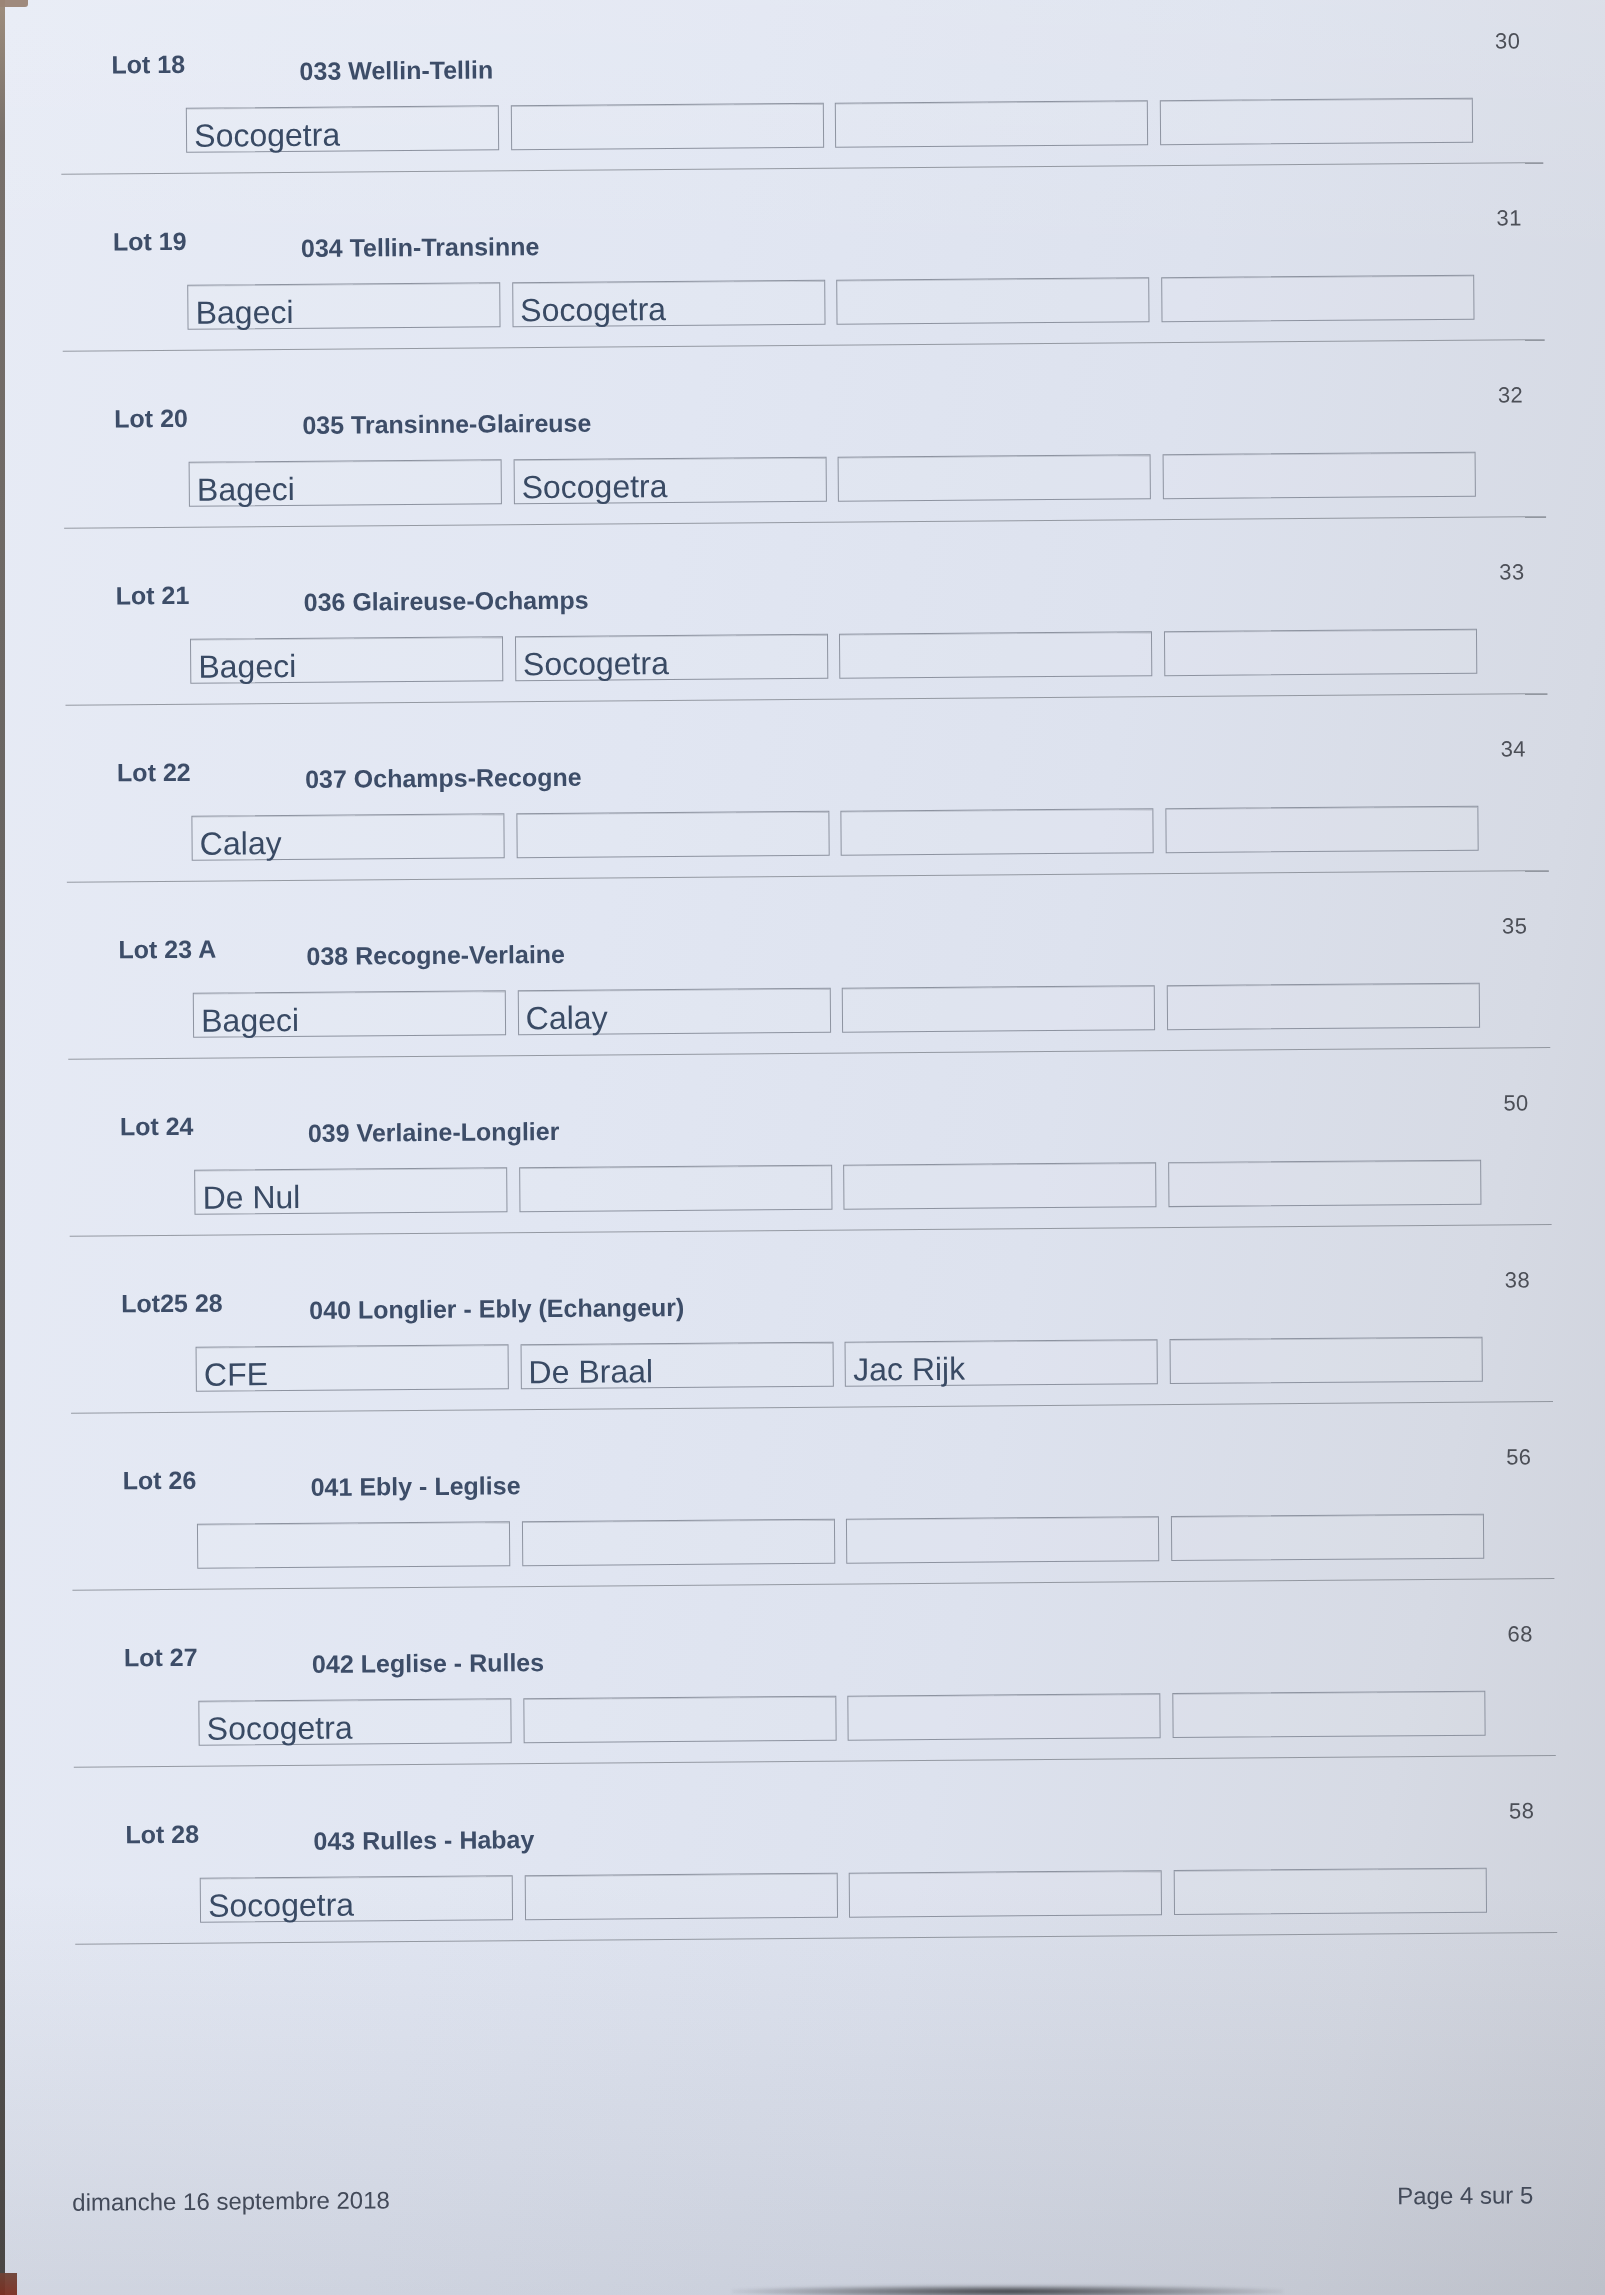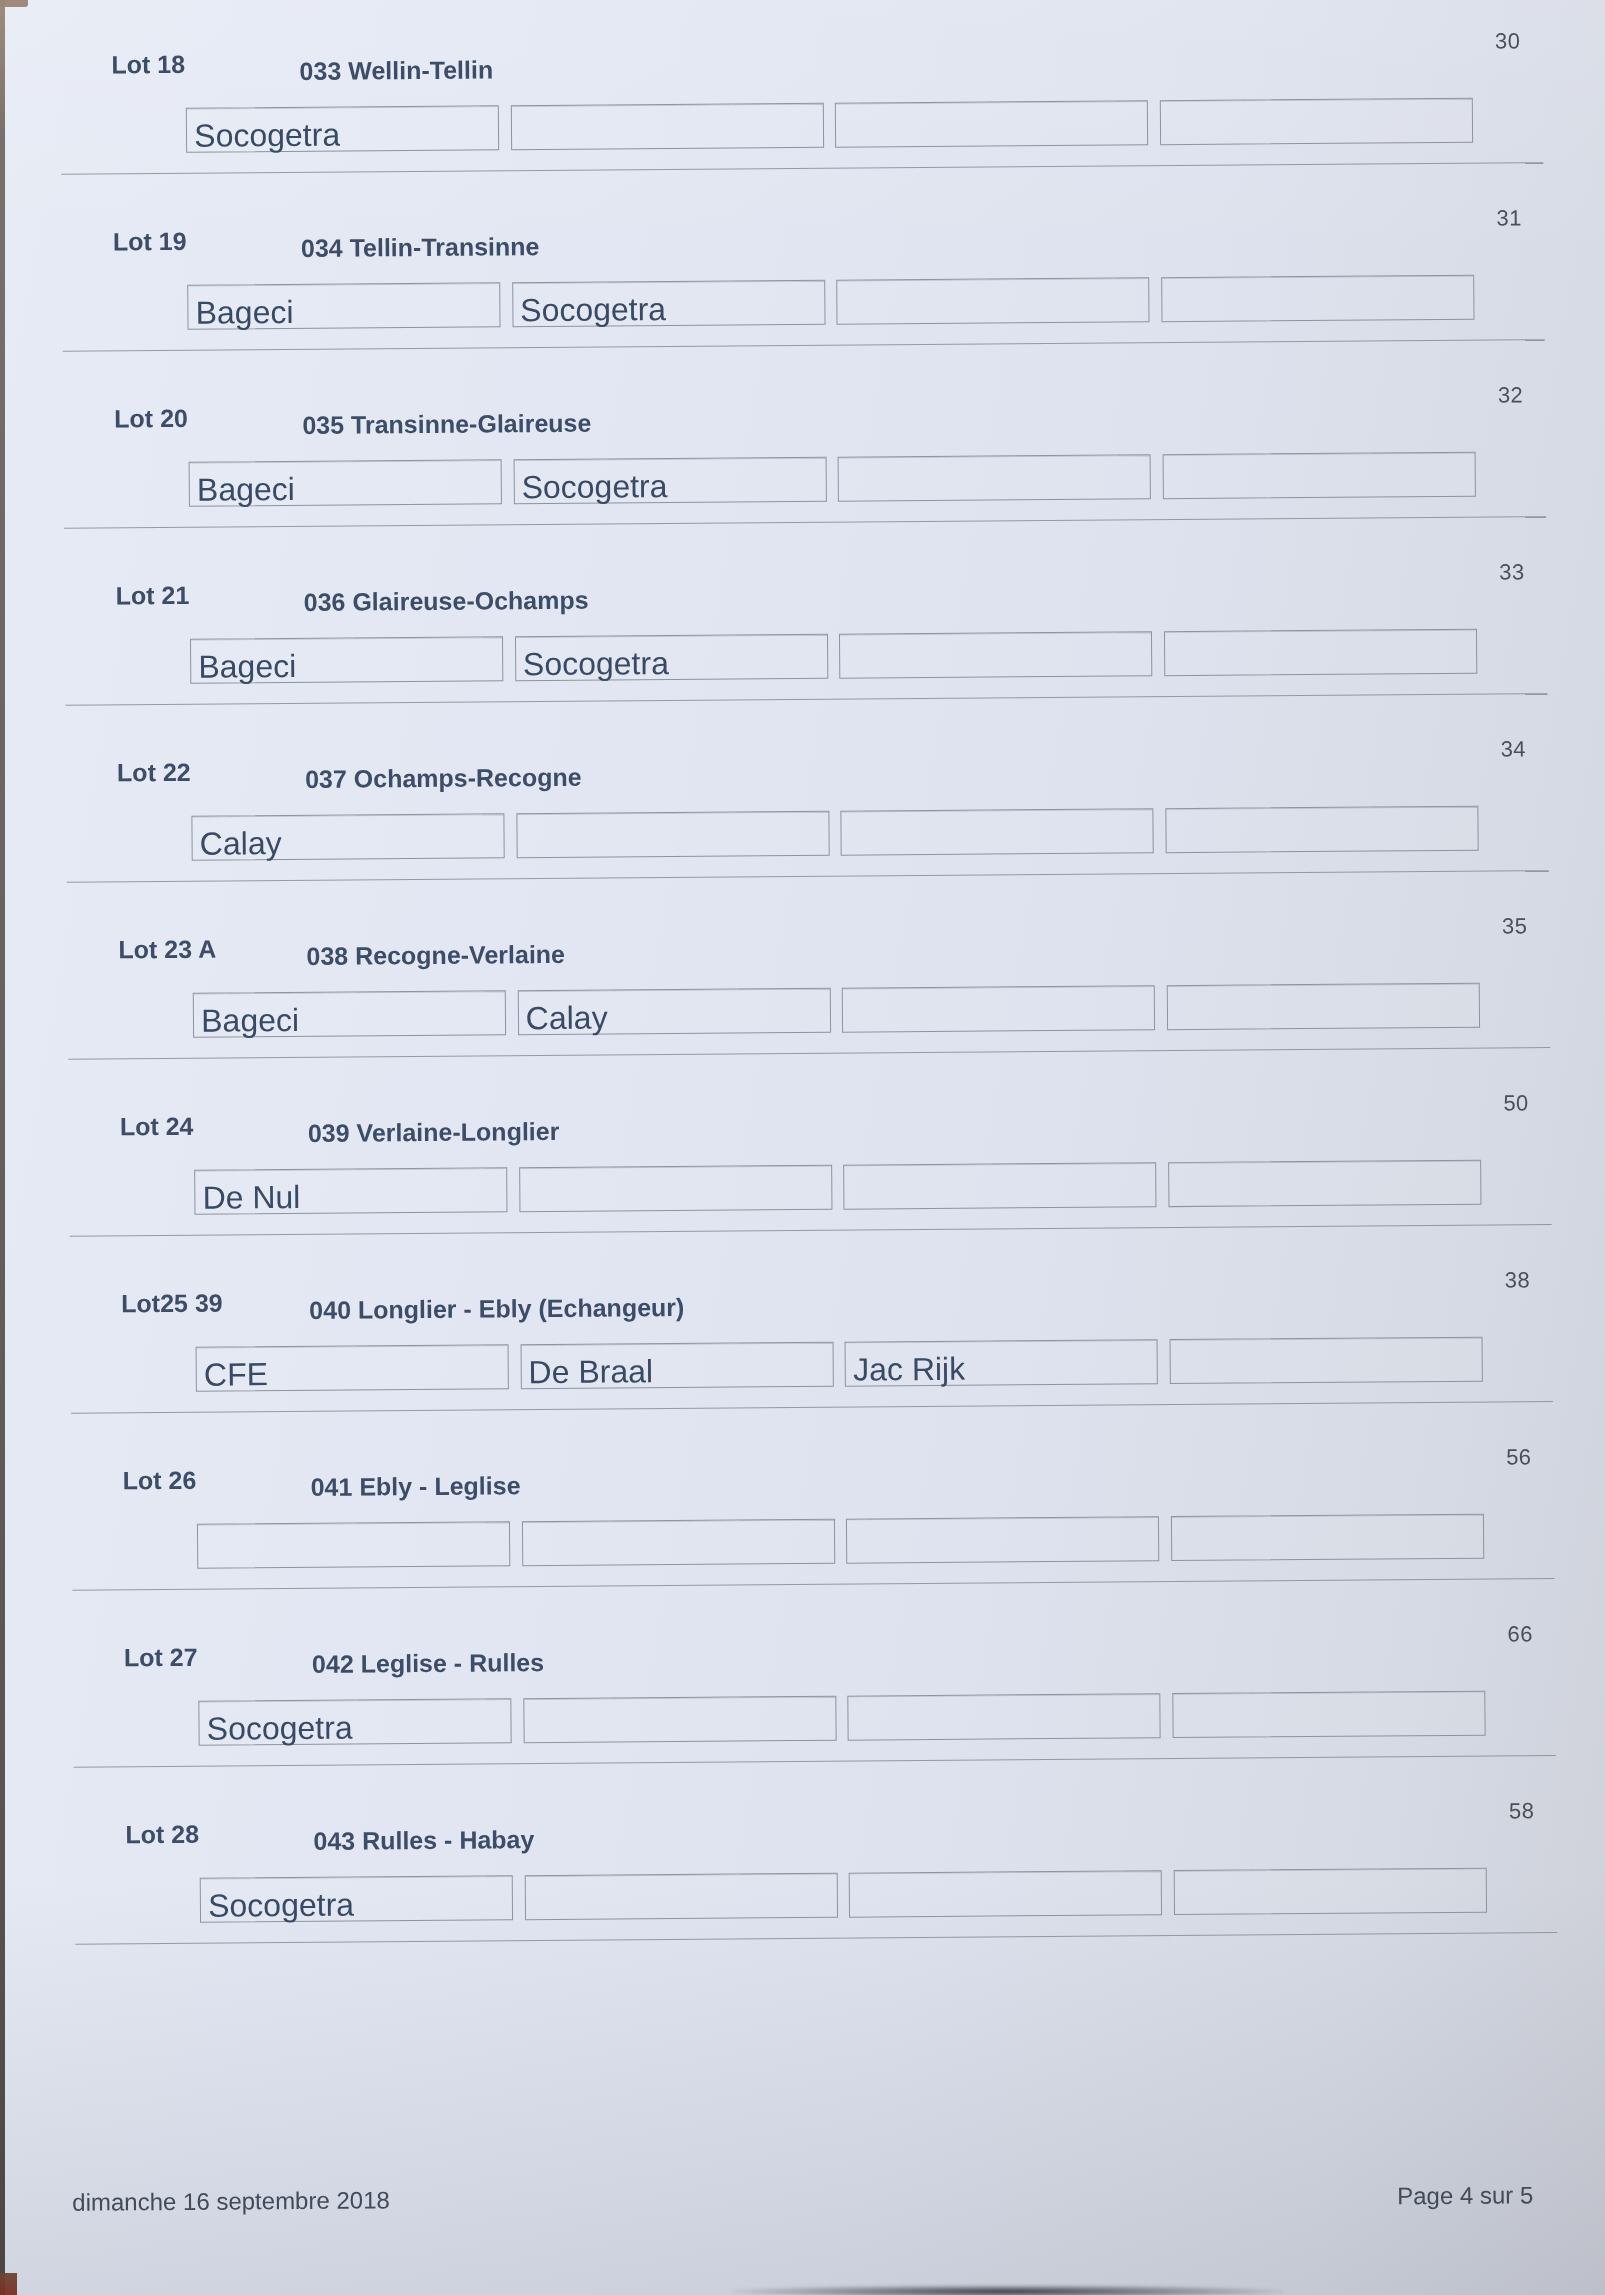--- a/index.html
+++ b/index.html
@@ -243,21 +243,21 @@
             </div>
       <div class="entry-box">
               <span class="entry-value"></span>
             </div>
     </div>
     <div class="divider"></div>
   </section>
 
   <section class="lot-section">
     <span class="lot-ref">38</span>
-    <span class="lot-label">Lot25 39</span>
+    <span class="lot-label">Lot25 28</span>
     <span class="lot-title">040 Longlier - Ebly (Echangeur)</span>
     <div class="boxes">
       <div class="entry-box">
               <span class="entry-value">CFE</span>
             </div>
       <div class="entry-box">
               <span class="entry-value">De Braal</span>
             </div>
       <div class="entry-box">
               <span class="entry-value">Jac Rijk</span>
@@ -284,21 +284,21 @@
               <span class="entry-value"></span>
             </div>
       <div class="entry-box">
               <span class="entry-value"></span>
             </div>
     </div>
     <div class="divider"></div>
   </section>
 
   <section class="lot-section">
-    <span class="lot-ref">66</span>
+    <span class="lot-ref">68</span>
     <span class="lot-label">Lot 27</span>
     <span class="lot-title">042 Leglise - Rulles</span>
     <div class="boxes">
       <div class="entry-box">
               <span class="entry-value">Socogetra</span>
             </div>
       <div class="entry-box">
               <span class="entry-value"></span>
             </div>
       <div class="entry-box">

